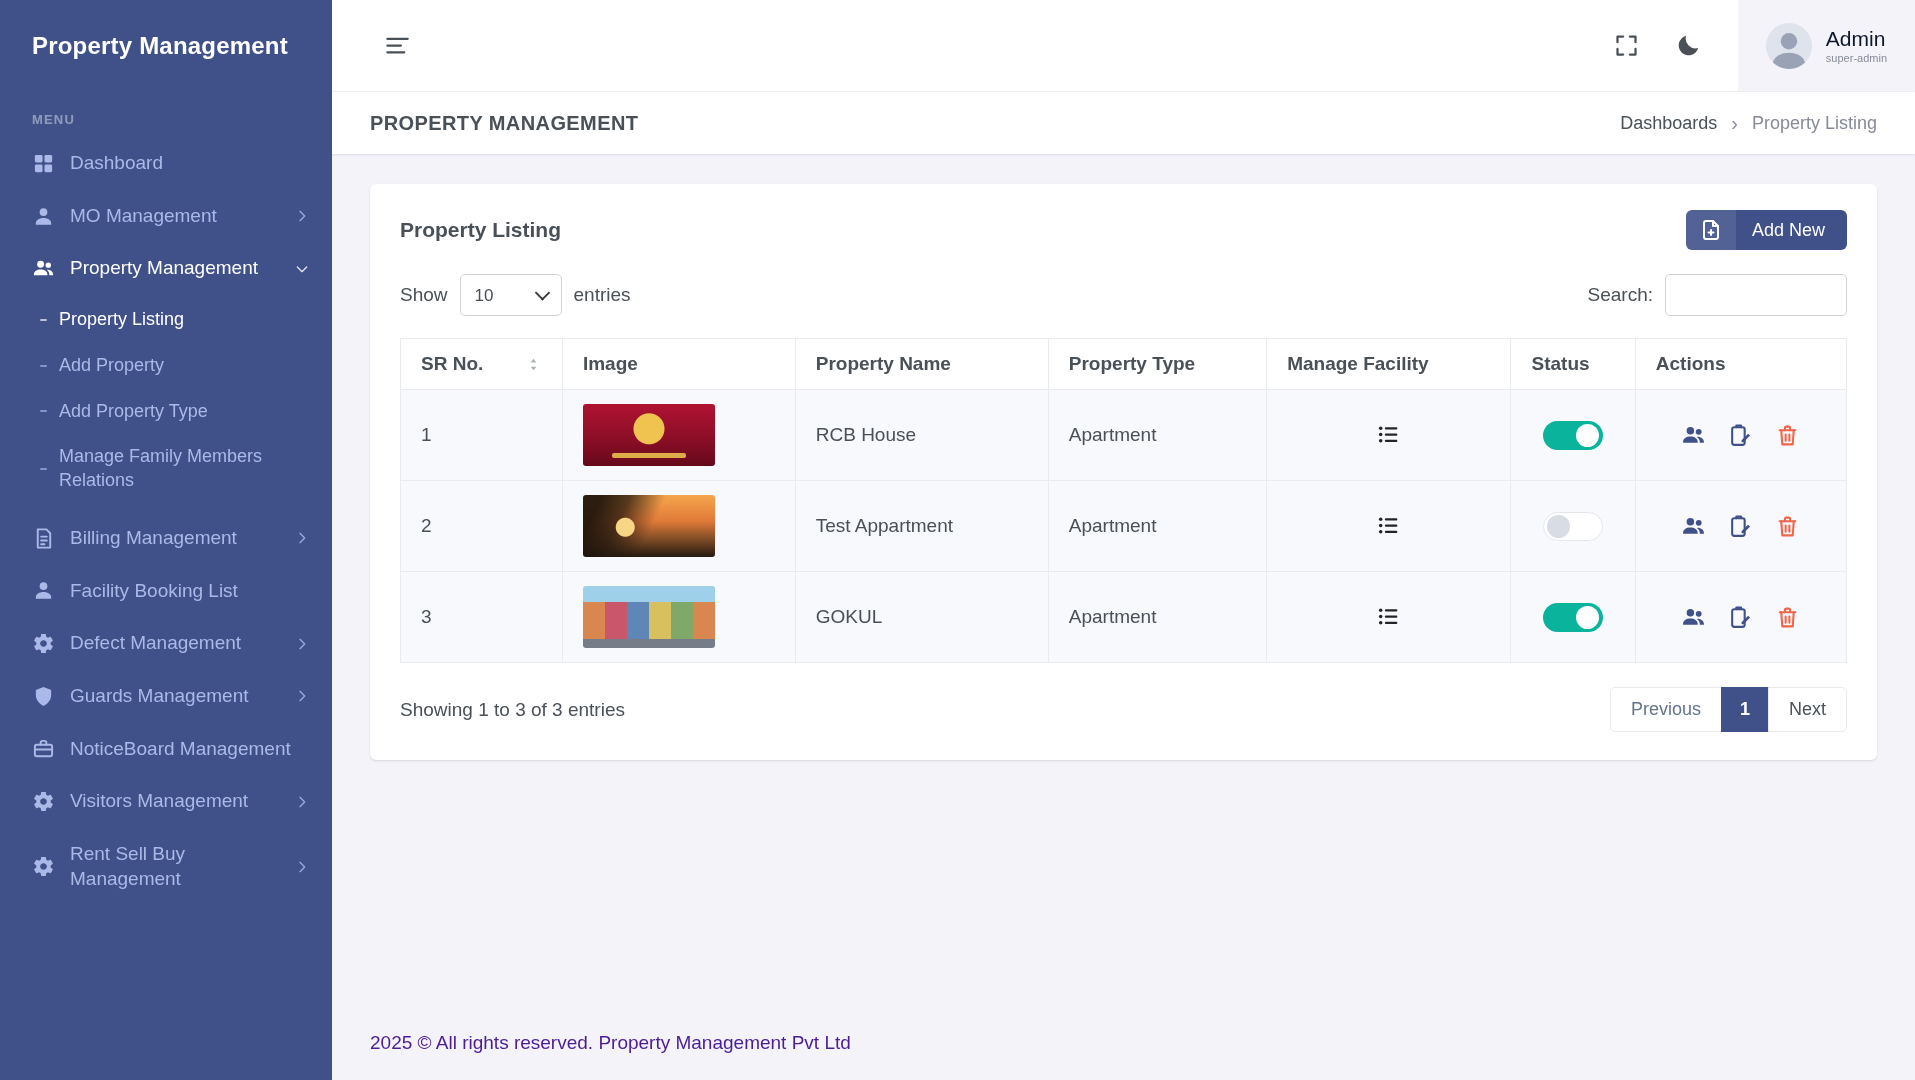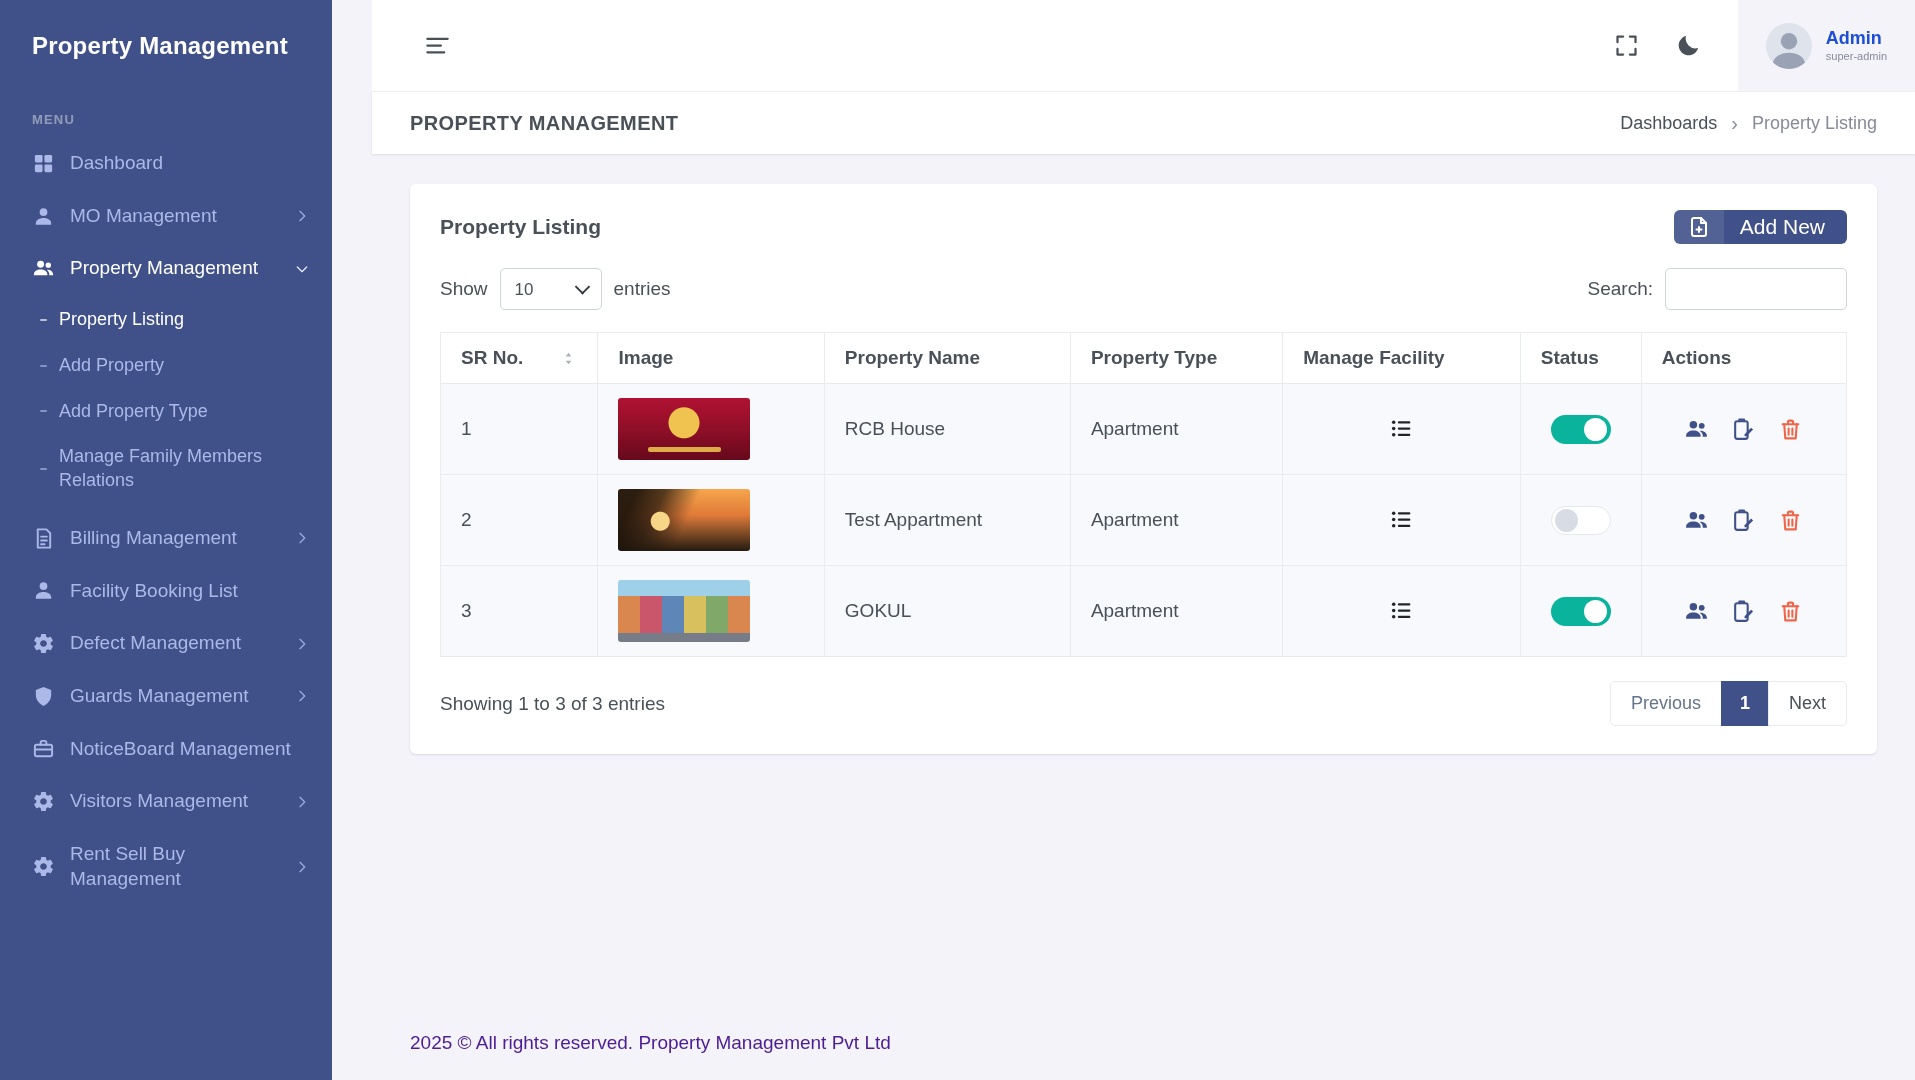--- a/index.html
+++ b/index.html
@@ -3,21 +3,21 @@
 <meta charset="utf-8">
 <style>
   * { box-sizing: border-box; margin: 0; padding: 0; }
   html, body { width: 1915px; height: 1080px; }
   body {
     font-family: "Liberation Sans", sans-serif;
     background: #f3f3f9;
     color: #495057;
     overflow: hidden;
   }
-  .layout { display: flex; width: 100%; height: 100%; gap: 40px; }
+  .layout { display: flex; width: 100%; height: 100%; }
 
   
   .sidebar {
     width: 332px; flex-shrink: 0; height: 100%;
     background: #405189; color: #abb9e8;
     display: flex; flex-direction: column; overflow: hidden;
   }
   .brand {
     height: 92px; flex-shrink: 0; display: flex; align-items: center;
     padding: 0 32px; color: #fff; font-size: 24px; font-weight: 700; cursor: pointer;
@@ -67,21 +67,21 @@
   .user-chip {
     height: 100%; margin-left: 14px; padding: 0 28px;
     background: #f3f3f9; display: flex; align-items: center; gap: 14px; cursor: pointer;
   }
   .avatar {
     width: 46px; height: 46px; border-radius: 50%; background: #dfe3ec;
     color: #9aa3b5; overflow: hidden; display: block; flex-shrink: 0;
   }
   .avatar svg { width: 100%; height: 100%; display: block; }
   .user-meta { display: flex; flex-direction: column; line-height: 1.25; }
-  .user-name { font-size: 18px; font-weight: 700; color: #1d4ed8; }
+  .user-name { font-size: 21px; font-weight: 400; color: #0f172a; }
   .user-role { font-size: 11px; color: #878a99; }
 
   .page-head {
     height: 62px; flex-shrink: 0; background: #fff;
     box-shadow: 0 1px 2px rgba(56,65,74,.12);
     display: flex; align-items: center; justify-content: space-between;
     padding: 0 38px;
   }
   .page-title {
     font-size: 20px; font-weight: 700; color: #495057;
@@ -99,23 +99,23 @@
     background: #fff; border-radius: 6px;
     box-shadow: 0 1px 2px rgba(56,65,74,.15);
     padding-bottom: 28px;
   }
   .card-head {
     display: flex; align-items: center; justify-content: space-between;
     padding: 26px 30px 22px;
   }
   .card-title { font-size: 21px; font-weight: 700; color: #495057; }
   .btn-add {
-    display: flex; align-items: center; height: 34px;
+    display: flex; align-items: center; height: 40px;
     background: #405189; color: #fff; border: none; border-radius: 6px;
-    cursor: pointer; font-size: 21px; font-family: inherit; overflow: hidden; padding: 0;
+    cursor: pointer; font-size: 18px; font-family: inherit; overflow: hidden; padding: 0;
   }
   .btn-add-icon {
     width: 50px; height: 50px; background: rgba(255,255,255,.10);
     display: flex; align-items: center; justify-content: center;
   }
   .btn-add-icon .icon { width: 24px; height: 24px; }
   .btn-add-label { padding: 0 22px 0 16px; font-weight: 500; }
 
   .controls {
     display: flex; align-items: center; justify-content: space-between;

